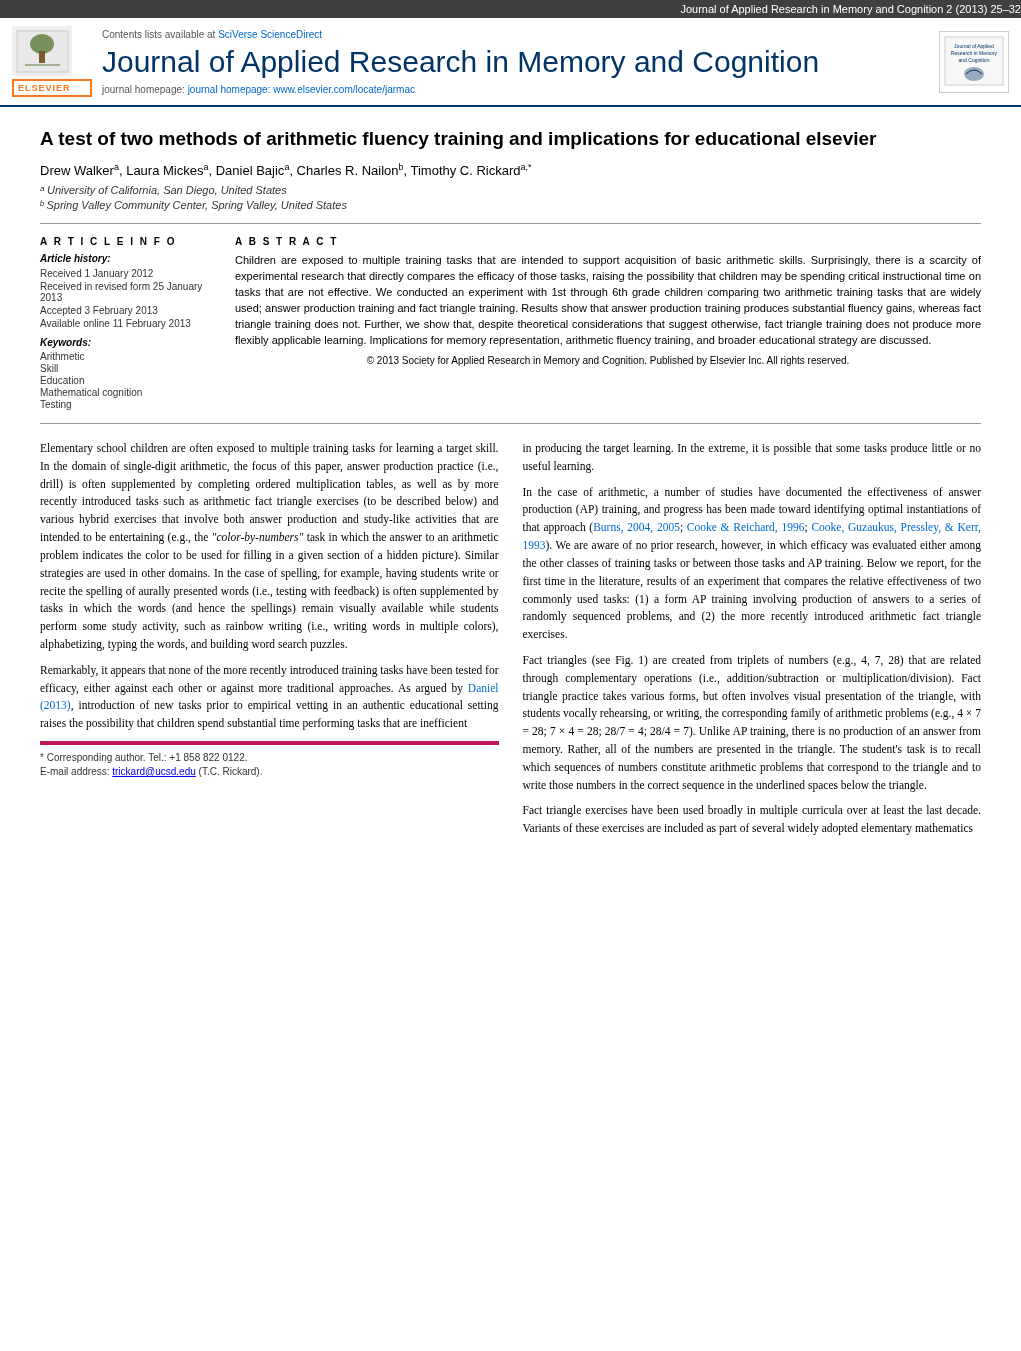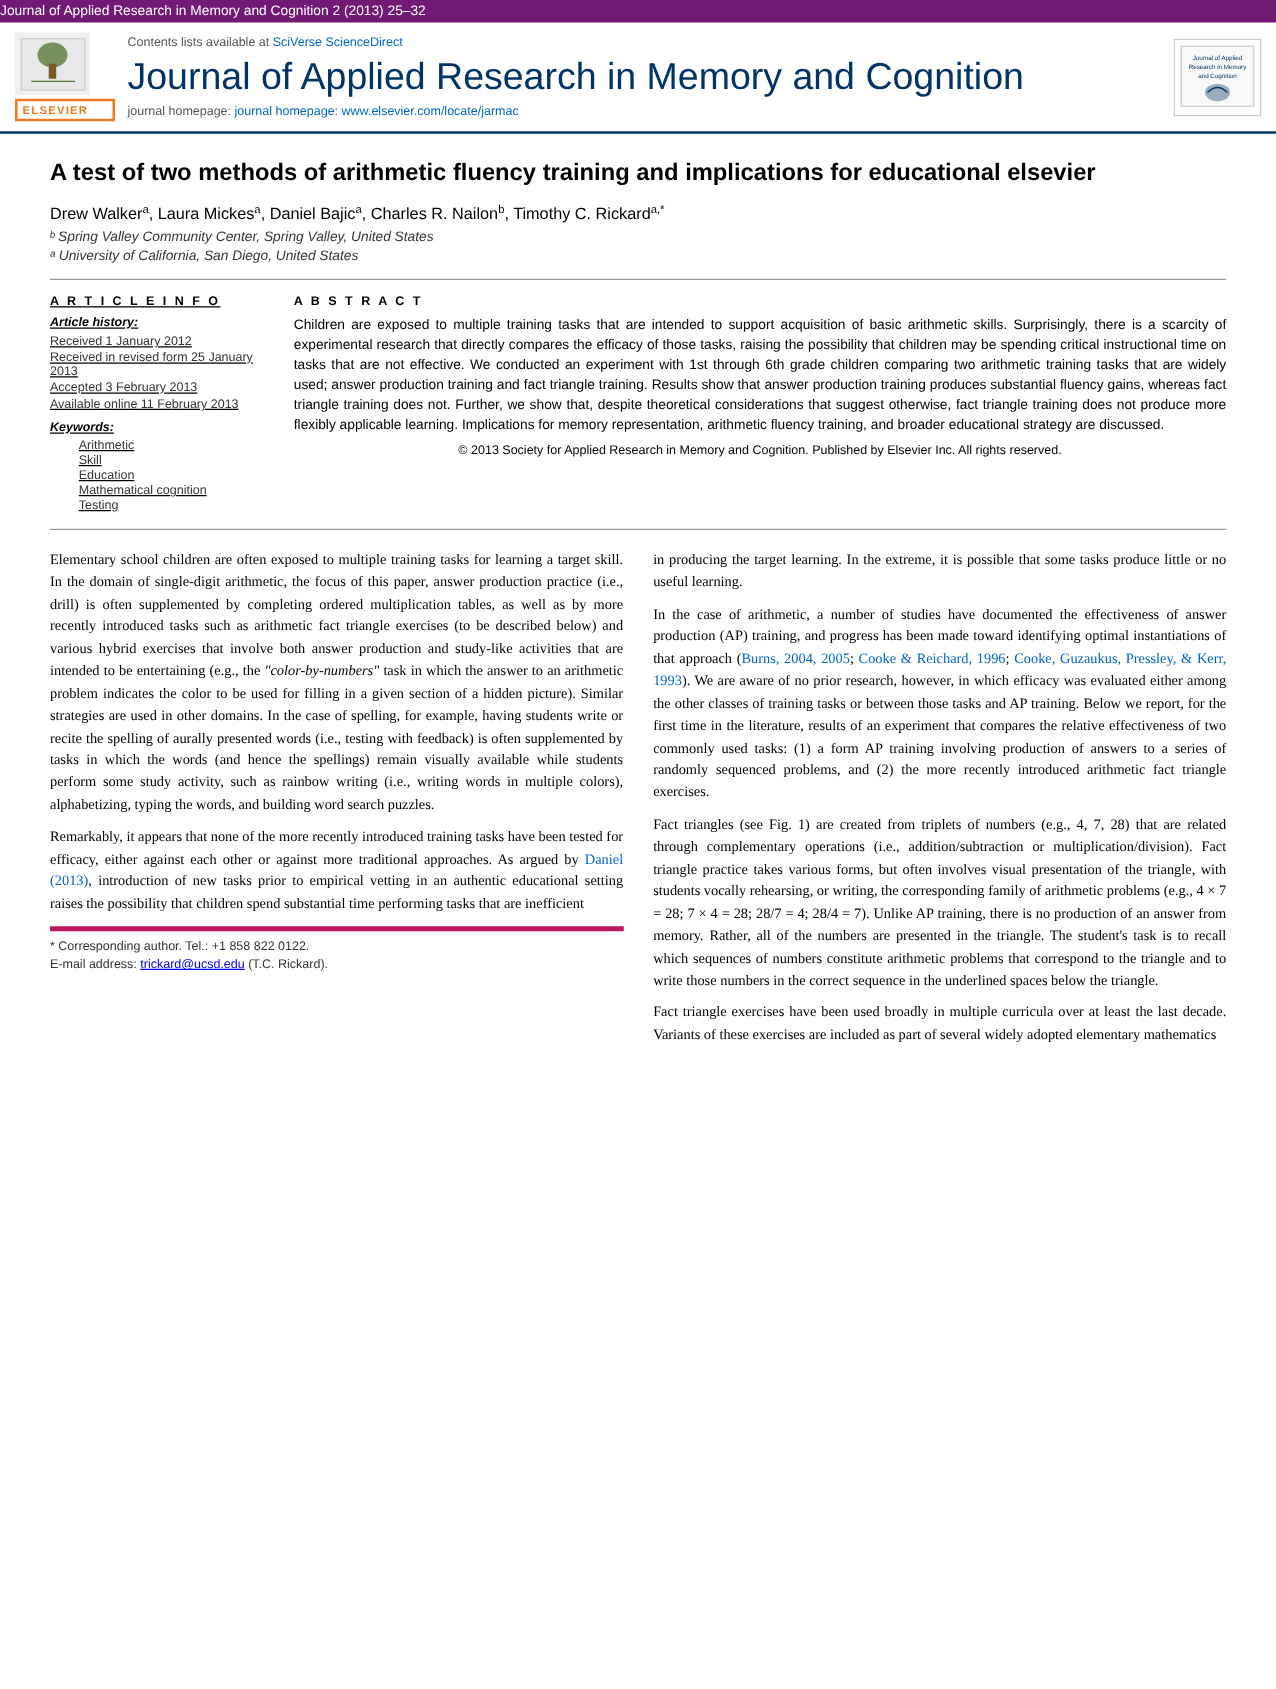--- a/index.html
+++ b/index.html
@@ -6,23 +6,23 @@
     body {
       font-family: "Times New Roman", Times, serif;
       font-size: 13px;
       background: #fff;
       color: #000;
       width: 1021px;
       min-height: 1351px;
     }
 
     .top-bar {
-      background: #701a75;
+      background: #404040;
       color: #fff;
-      text-align: left;
+      text-align: right;
       font-size: 11px;
       padding: 3px 0;
       font-family: Arial, sans-serif;
     }
 
     .journal-header {
       display: flex;
       align-items: center;
       border-bottom: 2px solid #003366;
       padding: 8px 12px;
@@ -152,21 +152,20 @@
     }
 
     .two-col {
       display: flex;
       gap: 20px;
     }
 
     .left-col {
       width: 175px;
       flex-shrink: 0;
-      text-decoration: underline;
     }
 
     .right-col {
       flex: 1;
     }
 
     .section-header {
       font-family: Arial, sans-serif;
       font-size: 10px;
       font-weight: bold;
@@ -198,21 +197,20 @@
       font-family: Arial, sans-serif;
       margin-top: 8px;
       margin-bottom: 3px;
     }
 
     .keyword-item {
       font-size: 10px;
       font-family: Arial, sans-serif;
       color: #333;
       margin-bottom: 1px;
-      margin-left: 23px;
     }
 
     .abstract-text {
       font-size: 11px;
       line-height: 1.45;
       text-align: justify;
       font-family: Arial, sans-serif;
       color: #000;
     }
 
@@ -331,22 +329,22 @@
 </div>
 
 <div class="main-content">
 
   <div class="article-title">A test of two methods of arithmetic fluency training and implications for educational elsevier</div>
 
   <div class="authors">
     Drew Walker<sup>a</sup>, Laura Mickes<sup>a</sup>, Daniel Bajic<sup>a</sup>, Charles R. Nailon<sup>b</sup>, Timothy C. Rickard<sup>a,*</sup>
   </div>
 
+  <div class="affiliations">ᵃ University of California, San Diego, United States</div>
   <div class="affiliations">ᵇ Spring Valley Community Center, Spring Valley, United States</div>
-  <div class="affiliations">ᵃ University of California, San Diego, United States</div>
 
   <hr class="divider">
 
   <div class="two-col">
 
     <div class="left-col">
       <div class="section-header">A R T I C L E   I N F O</div>
 
       <div class="article-info-label">Article history:</div>
       <div class="article-info-item">Received 1 January 2012</div>

